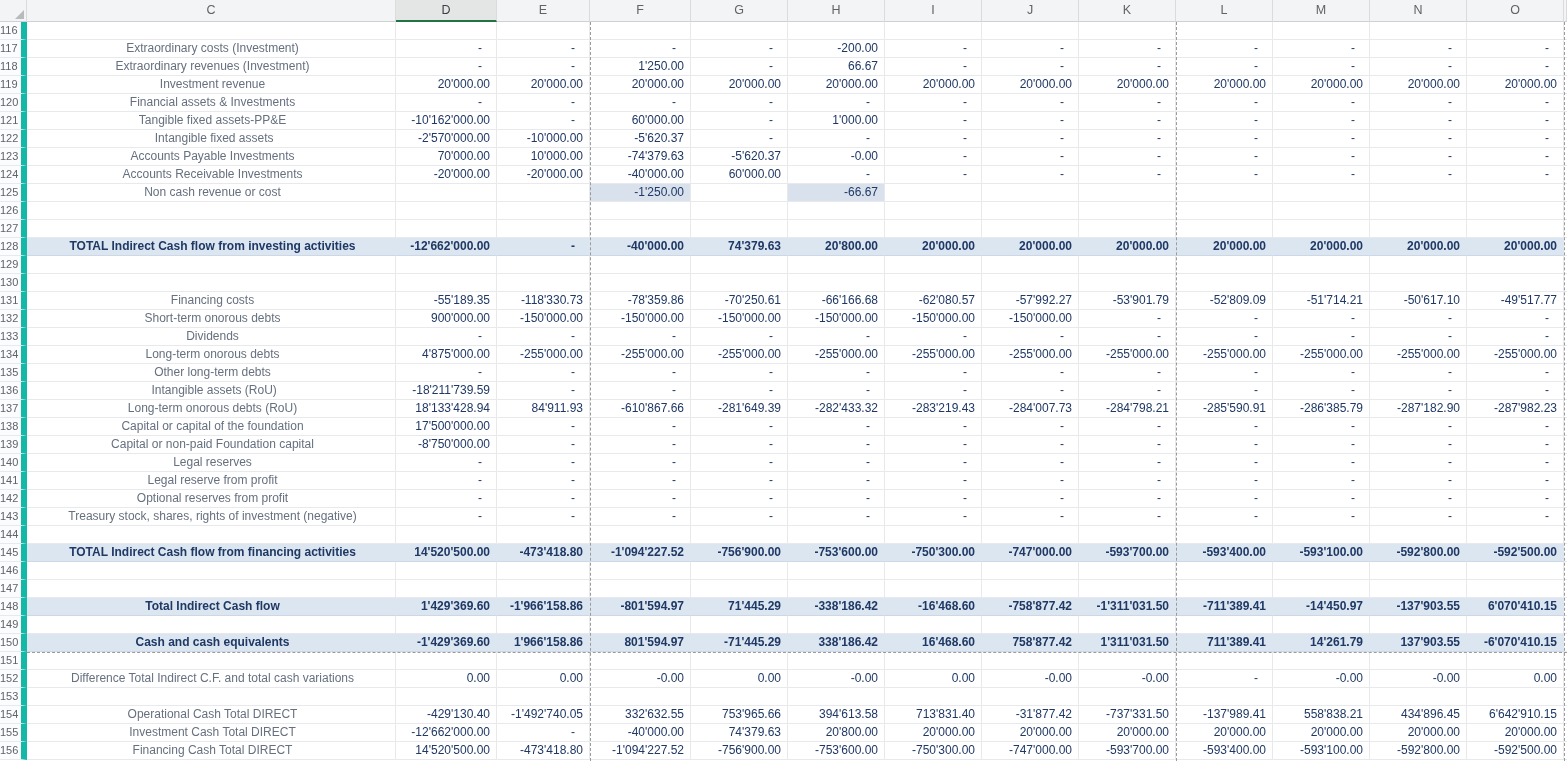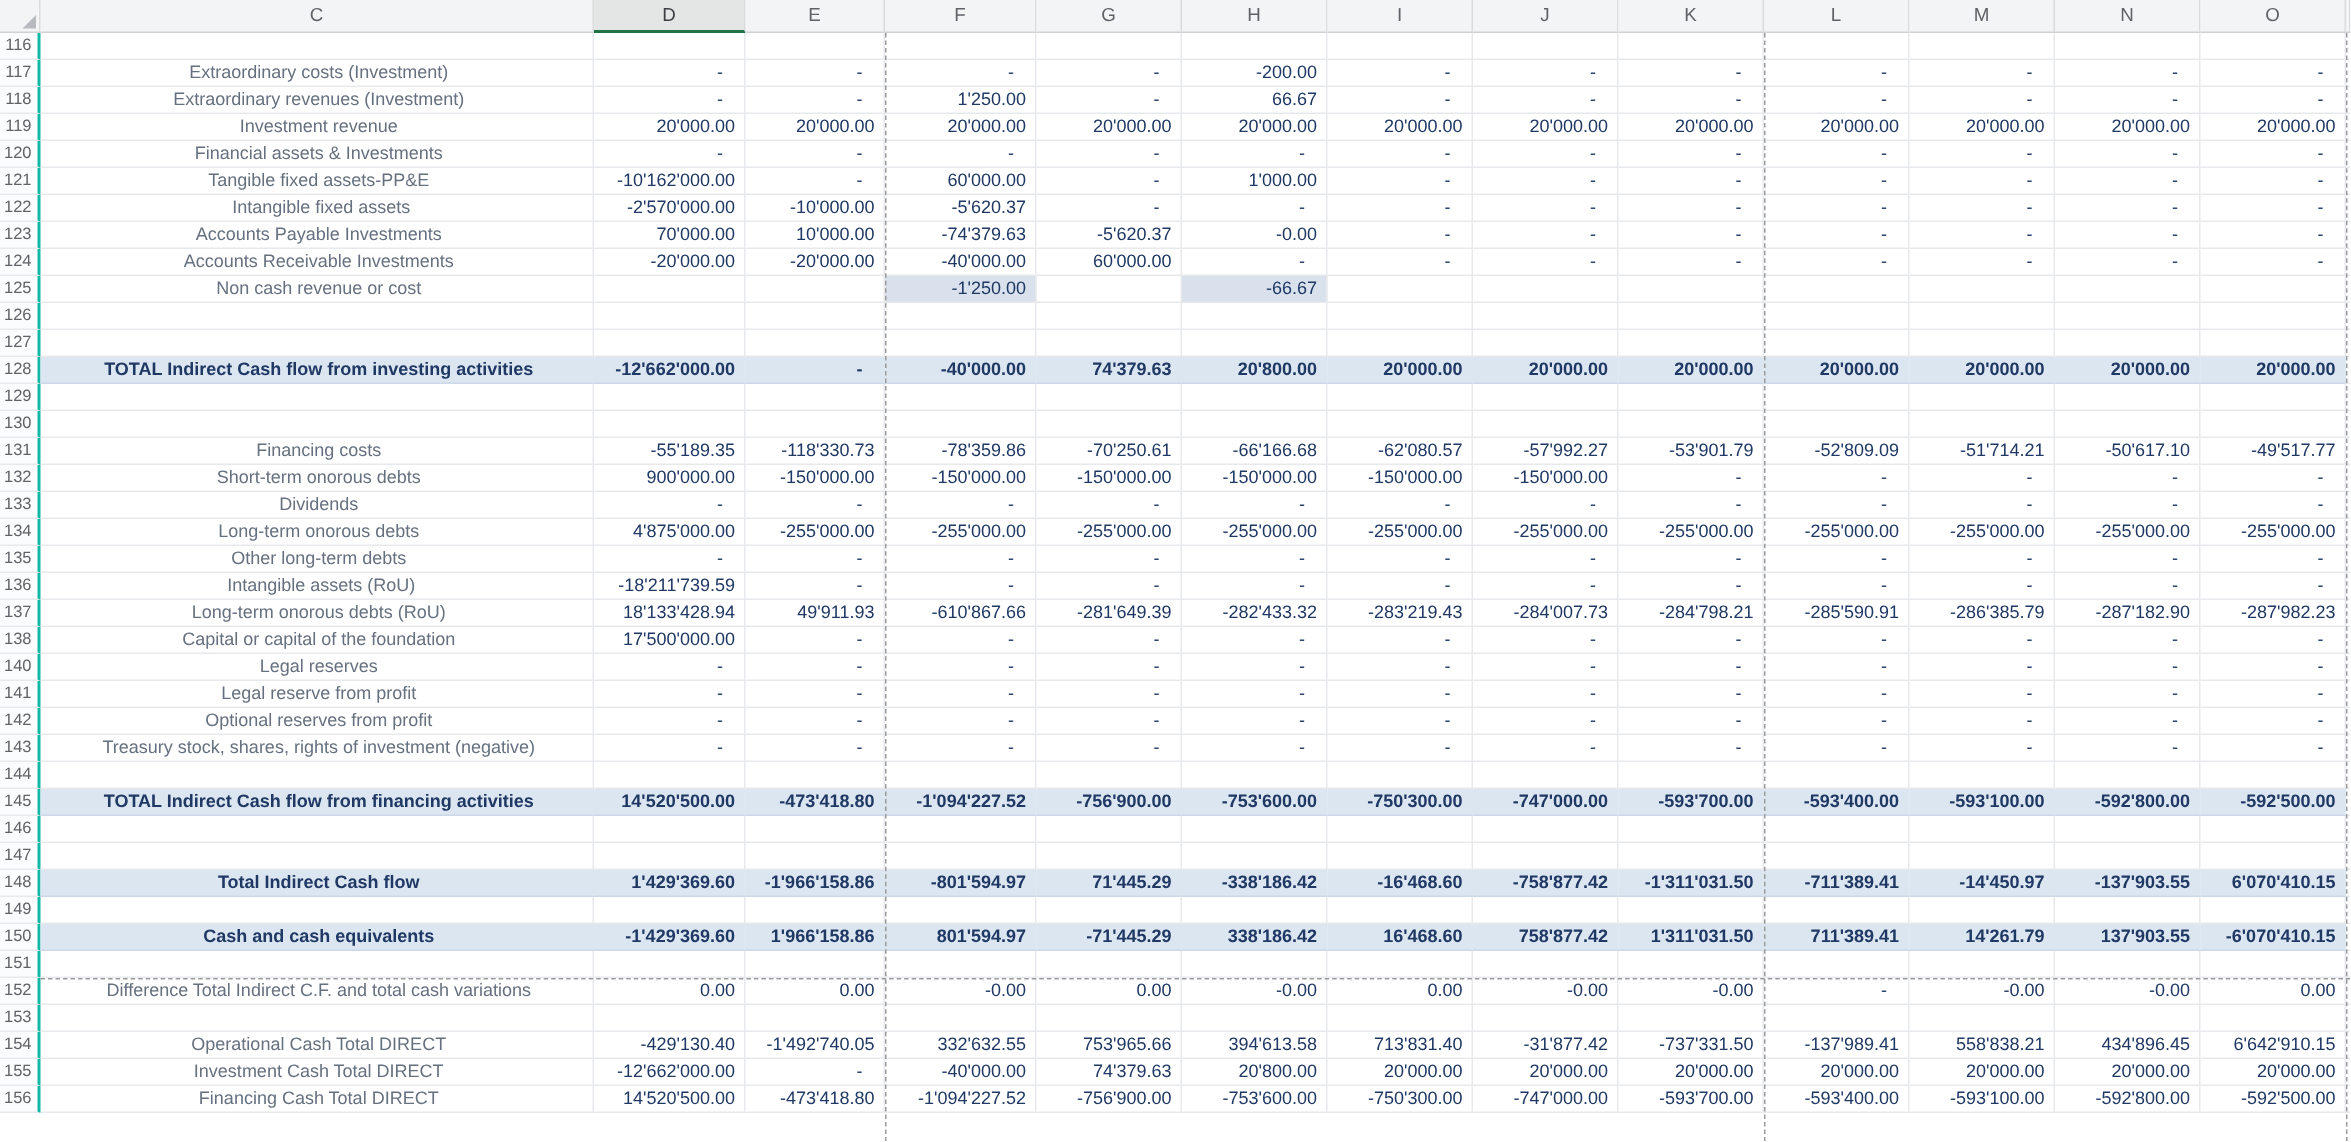--- a/index.html
+++ b/index.html
@@ -15,21 +15,21 @@
         border-right:1px solid var(--grid);border-bottom:1px solid var(--grid);
         font-size:12px;line-height:17px;vertical-align:middle;}
   thead th{height:22px;background:#f3f4f5;color:var(--header-text);
         text-align:center;font-weight:normal;font-size:12.5px;
         border-right:1px solid #d9dbdd;border-bottom:1px solid #cfd1d3;}
   th.corner{position:relative;background:#f3f4f5;}
   th.corner .tri{position:absolute;right:2px;bottom:2px;width:0;height:0;
         border-left:9px solid transparent;border-bottom:9px solid #b7bbbf;}
   th.sel{background:#e3e6e4;color:#3b3f42;border-bottom:2px solid var(--accent);}
   td.rn{background:#fbfcfd;color:#5f6368;font-size:11px;text-align:right;
-        padding-right:4px;border-right:2px solid #14b8a6;}
+        padding-right:4px;border-right:6px solid #14b8a6;}
   td.lbl{text-align:center;color:var(--label);padding-left:3px;}
   td.num{text-align:right;color:var(--number);padding-right:6px;}
   td.dash{padding-right:14px;}
   td.total{background:var(--total-bg);color:var(--number);font-weight:bold;
         border-right-color:var(--total-bg);border-bottom-color:#ccd8e7;}
   td.hl{background:var(--hl-bg);padding-left:10px;}
   td.fill{border-right:none;}
   .vbreak{position:absolute;top:22px;height:739px;width:0;
         border-left:1px dashed var(--dash);pointer-events:none;}
   .hbreak{position:absolute;left:27px;width:1540px;height:0;top:652px;
@@ -431,37 +431,54 @@
           <td class="num dash">-</td>
           <td class="num dash">-</td>
           <td class="num dash">-</td>
           <td class="num dash">-</td>
           <td class="fill"></td>
         </tr>
         <tr>
           <td class="rn">137</td>
           <td class="lbl">Long-term onorous debts (RoU)</td>
           <td class="num">18'133'428.94</td>
-          <td class="num">49'911.93</td>
+          <td class="num">84'911.93</td>
           <td class="num">-610'867.66</td>
           <td class="num">-281'649.39</td>
           <td class="num">-282'433.32</td>
           <td class="num">-283'219.43</td>
           <td class="num">-284'007.73</td>
           <td class="num">-284'798.21</td>
           <td class="num">-285'590.91</td>
           <td class="num">-286'385.79</td>
           <td class="num">-287'182.90</td>
           <td class="num">-287'982.23</td>
           <td class="fill"></td>
         </tr>
         <tr>
           <td class="rn">138</td>
           <td class="lbl">Capital or capital of the foundation</td>
           <td class="num">17'500'000.00</td>
+          <td class="num dash">-</td>
+          <td class="num dash">-</td>
+          <td class="num dash">-</td>
+          <td class="num dash">-</td>
+          <td class="num dash">-</td>
+          <td class="num dash">-</td>
+          <td class="num dash">-</td>
+          <td class="num dash">-</td>
+          <td class="num dash">-</td>
+          <td class="num dash">-</td>
+          <td class="num dash">-</td>
+          <td class="fill"></td>
+        </tr>
+        <tr>
+          <td class="rn">139</td>
+          <td class="lbl">Capital or non-paid Foundation capital</td>
+          <td class="num">-8'750'000.00</td>
           <td class="num dash">-</td>
           <td class="num dash">-</td>
           <td class="num dash">-</td>
           <td class="num dash">-</td>
           <td class="num dash">-</td>
           <td class="num dash">-</td>
           <td class="num dash">-</td>
           <td class="num dash">-</td>
           <td class="num dash">-</td>
           <td class="num dash">-</td>

